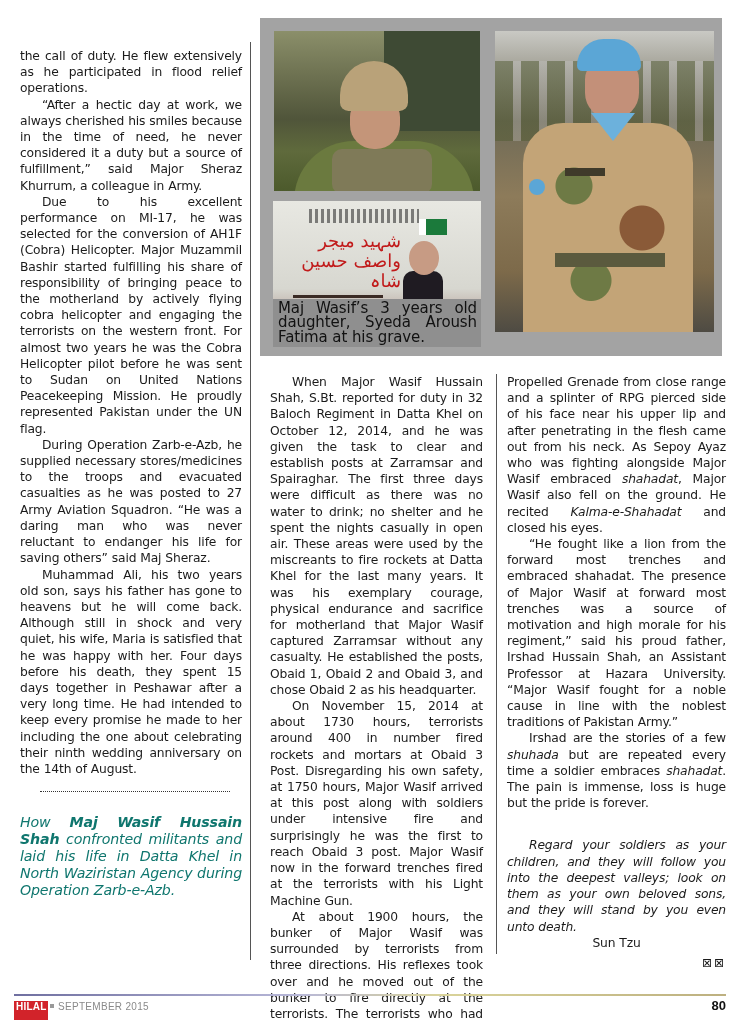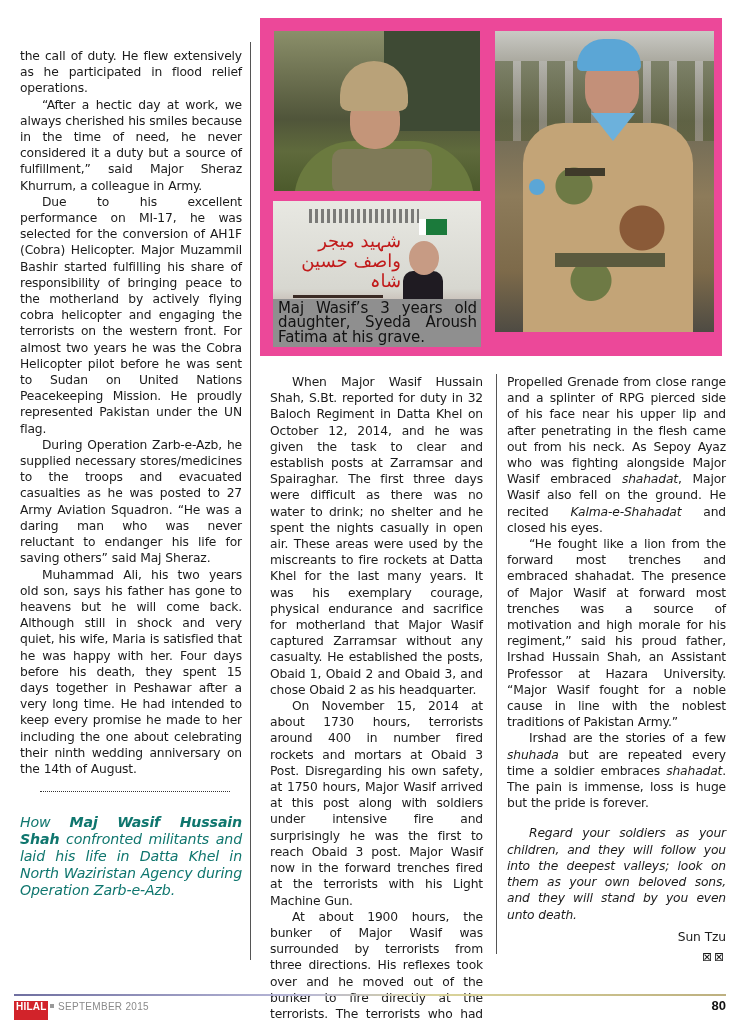--- a/index.html
+++ b/index.html
@@ -38,30 +38,30 @@
     line-height: 17px;
     text-align: justify;
     text-indent: 0 !important;
     color: #0f766e;
   }
   .intro b { font-weight: bold; }
 
   .quote {
     font-style: italic;
     text-indent: 22px;
-    margin-top: 14px;
+    margin-top: 26px;
   }
-  .quote-author { text-align: right; margin-top: 6px; text-indent: 0 !important; }
+  .quote-author { text-align: center; margin-top: 0; text-indent: 0 !important; }
   .end-marks { text-align: right; margin-top: 4px; font-size: 12px; letter-spacing: 2px; text-indent: 0 !important; }
 
   
   #photo-panel {
     position: absolute;
     left: 260px; top: 18px; width: 462px; height: 338px;
-    background: #ec4899;
+    background: #a3a3a3;
   }
   .photo { position: absolute; overflow: hidden; }
   #photo-helmet { left: 14px; top: 13px; width: 206px; height: 160px;
     background: linear-gradient(180deg, #8b8f6a 0%, #6b6f4f 30%, #50553a 55%, #5f6a3c 75%, #4c5a2c 100%); }
   #photo-grave { left: 13px; top: 183px; width: 208px; height: 146px;
     background: linear-gradient(180deg, #e8e8e2 0%, #d7d7d0 60%, #b7a49c 80%, #8c6a60 100%); }
   #photo-uniform { left: 235px; top: 13px; width: 219px; height: 301px;
     background: linear-gradient(180deg, #c9c9c4 0%, #6e6a57 30%, #8d7b5a 55%, #7d6a4a 80%, #4e4b43 100%); }
 
   .caption-bar {

